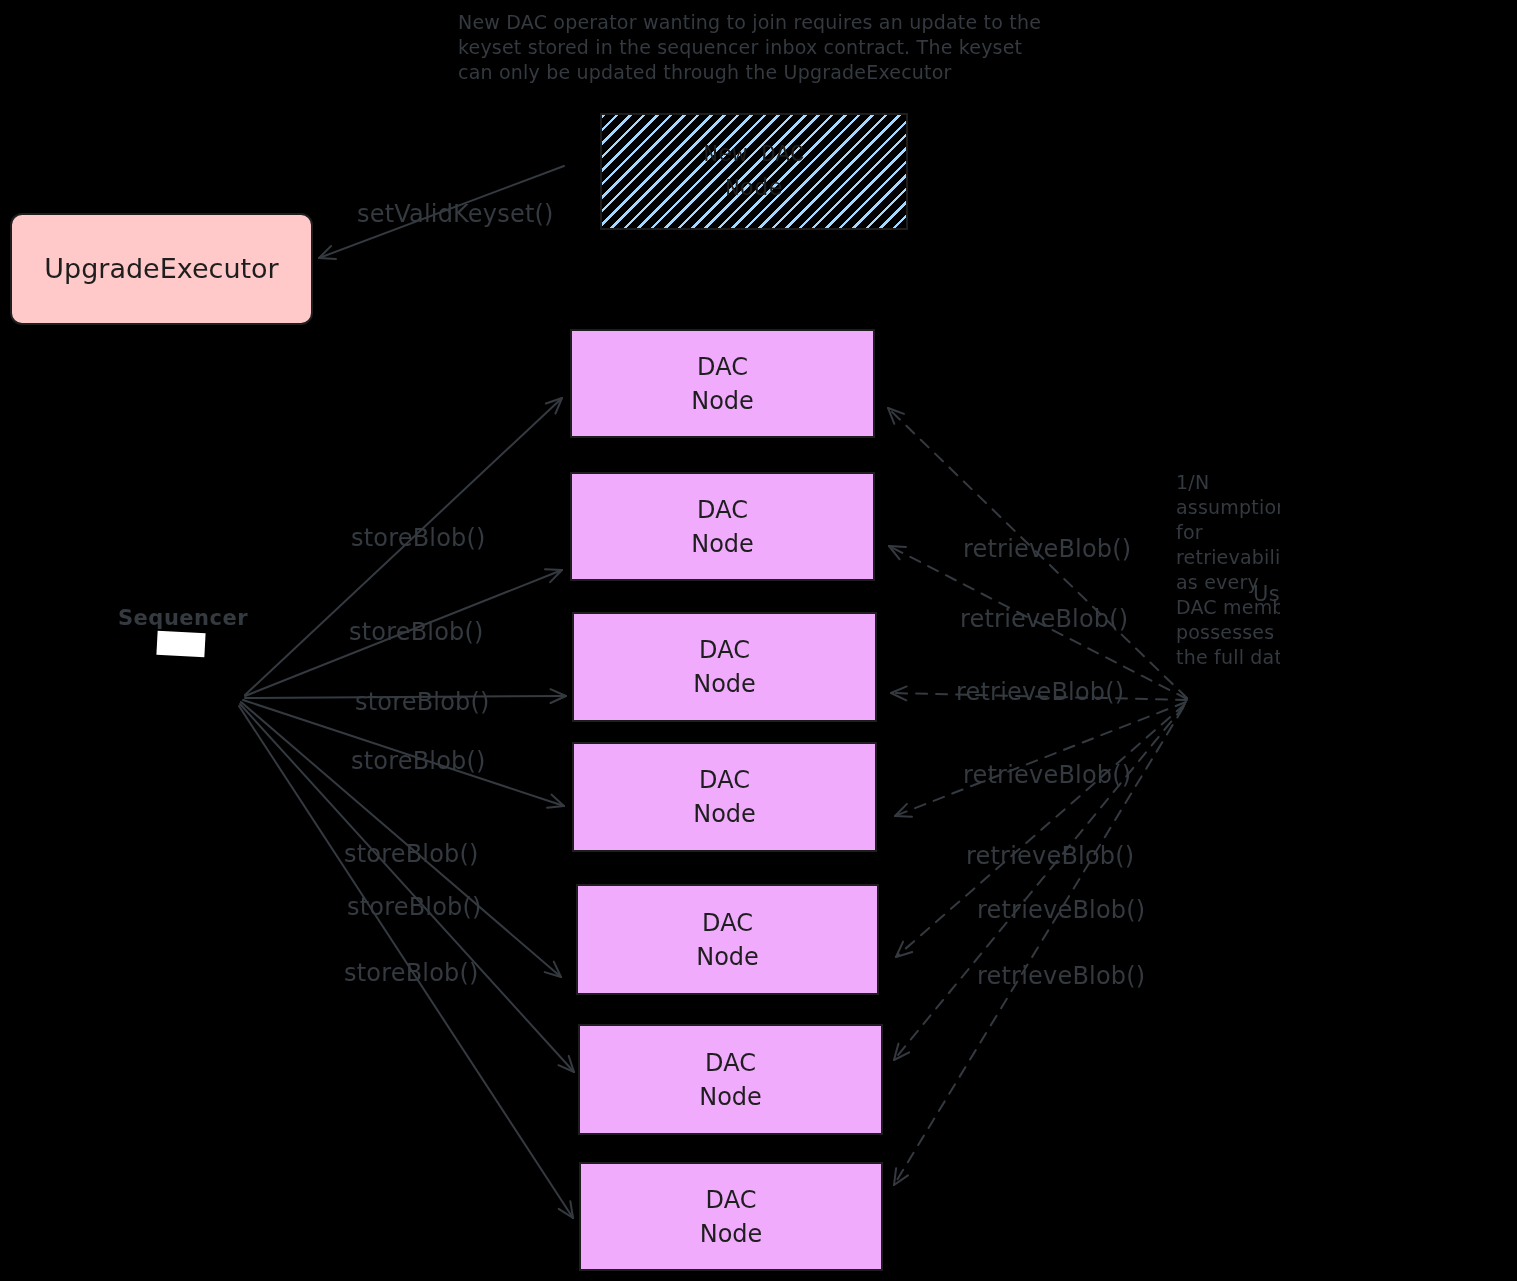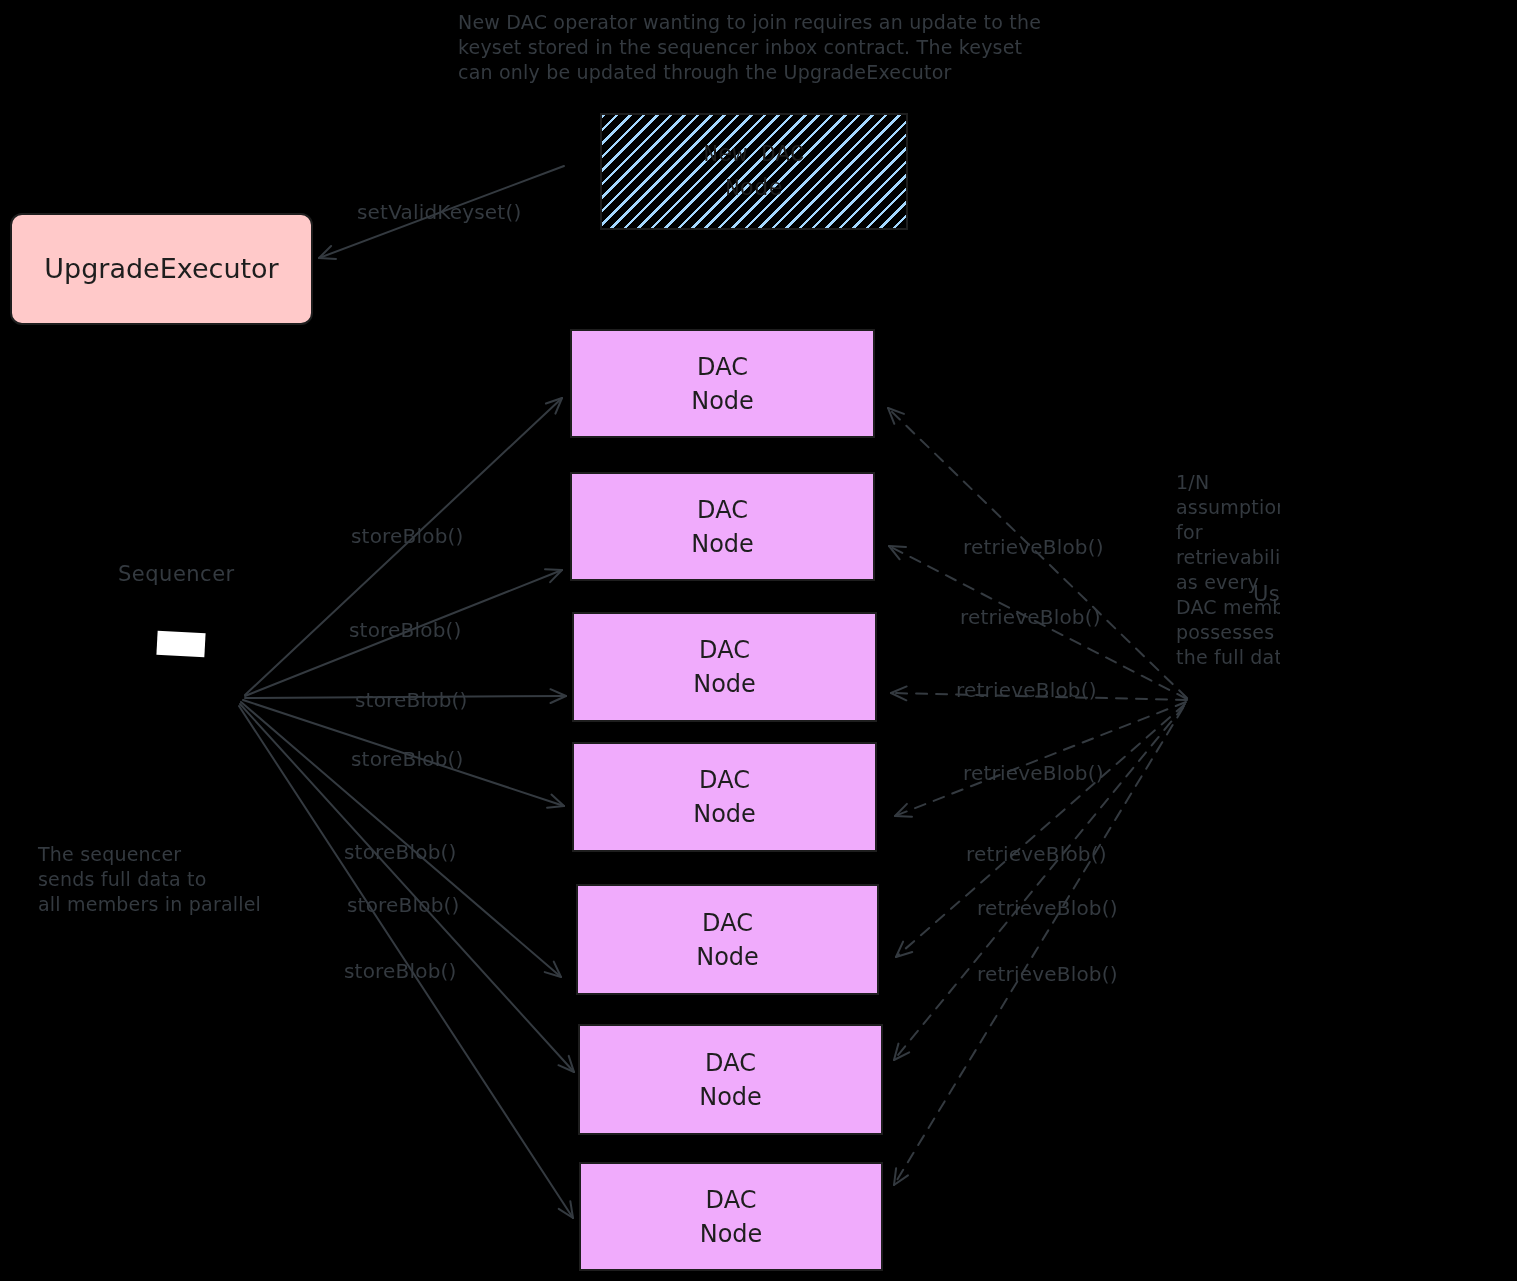--- a/index.html
+++ b/index.html
@@ -16,21 +16,21 @@
     text-align:center;border:2px solid #1e1e1e;box-sizing:border-box;
     color:#1e1e1e;white-space:pre-line;
   }
   .box.pink{background:#ffc9c9;font-size:27px;line-height:32px;}
   .box.blue{background:#f0abfc;font-size:24px;line-height:34px;}
   .box.hatch{
     background:repeating-linear-gradient(135deg,#a5d8ff 0px,#a5d8ff 2.5px,transparent 2.5px,transparent 9.5px);
     font-size:24px;line-height:34px;color:#1e1e1e;
   }
   .edge-label{
-    position:absolute;color:#343a40;font-size:20px;white-space:nowrap;letter-spacing:0.2px;
+    position:absolute;color:#343a40;font-size:24px;white-space:nowrap;letter-spacing:0.2px;
   }
   .entity-label{
     position:absolute;color:#343a40;font-size:21px;white-space:nowrap;letter-spacing:0.5px;
   }
   .seq-icon{
     position:absolute;left:157px;top:632px;width:48px;height:24px;background:#ffffff;
     transform:rotate(3deg);
   }
   #arrow-layer{position:absolute;left:0;top:0;pointer-events:none;}
 </style>
@@ -114,34 +114,31 @@
         <line x1="1183" y1="708" x2="894" y2="1185" stroke="#343a40" stroke-width="2" stroke-linecap="round" stroke-dasharray="11 9"></line>
         <line x1="894" y1="1185" x2="907.9721643466829" y2="1175.3160636376892" stroke="#343a40" stroke-width="2" stroke-linecap="round"></line>
         <line x1="894" y1="1185" x2="896.1148237115259" y2="1168.1320564184853" stroke="#343a40" stroke-width="2" stroke-linecap="round"></line>
       </g>
     </svg>
 
   <div class="note" style="left:458px;top:10px;">New DAC operator wanting to join requires an update to the
 keyset stored in the sequencer inbox contract. The keyset
 can only be updated through the UpgradeExecutor</div>
 
-  <div class="note" style="left:38px;top:842px;">The sequencer
-sends full data to
-all members in parallel</div>
 
   <div class="note" style="left:1176px;top:470px;">1/N assumption for retrievability,
 as every DAC member possesses
 the full data</div>
 
   <div class="box pink" style="left:10px;top:213px;width:303px;height:112px;border-radius:12px;">UpgradeExecutor</div>
 
   <div class="box hatch" style="left:600px;top:113px;width:308px;height:117px;font-family:Liberation Mono, monospace;">New DAC
 Node</div>
 
-  <div class="entity-label" style="left:118px;top:562px;">Sequencer</div>
+  <div class="entity-label" style="left:118px;top:606px;font-weight:bold;">Sequencer</div>
 
   <div class="seq-icon"></div>
 
   <div class="entity-label" style="left:1253px;top:582px;">User</div>
 
   <div class="edge-label" style="left:357px;top:200px;">setValidKeyset()</div>
 
   <div id="nodes-layer">
       <div class="box blue" style="left: 570px; top: 329px; width: 305px; height: 109px;">DAC
 Node</div>

